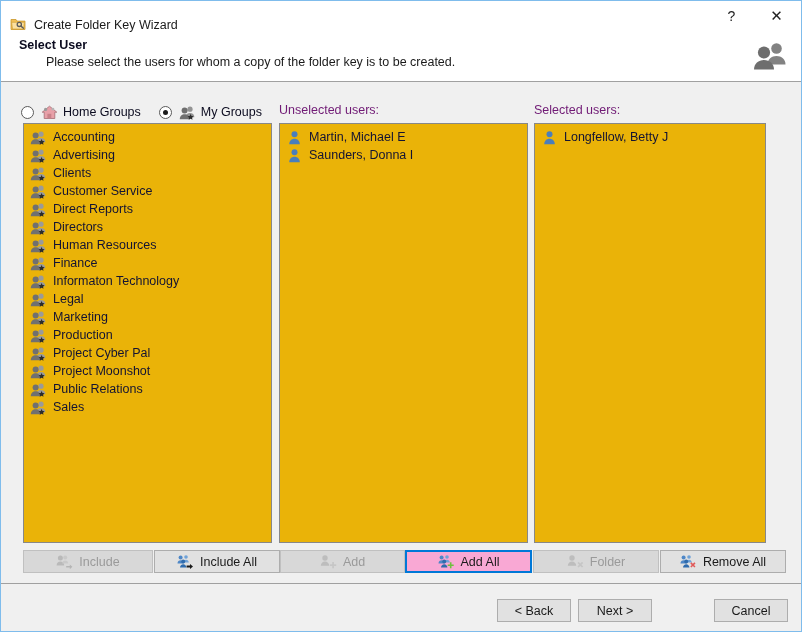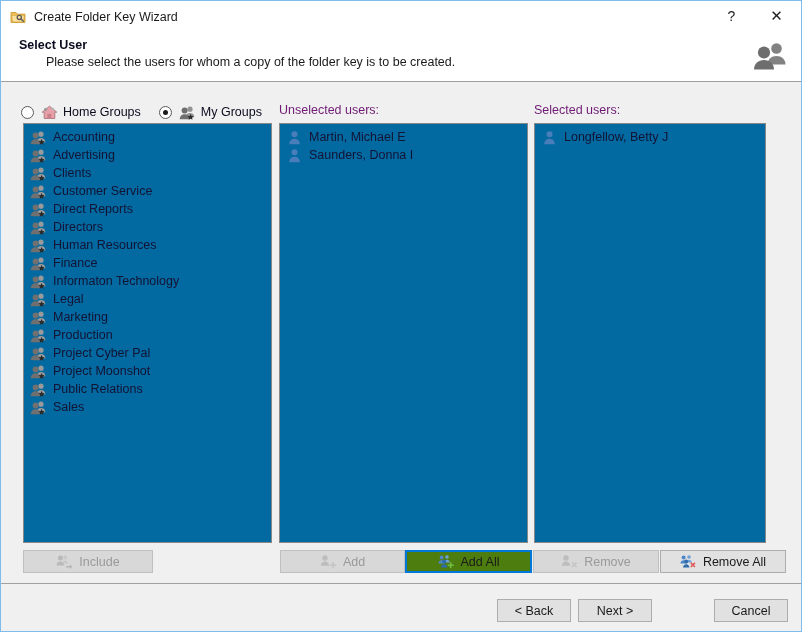--- a/index.html
+++ b/index.html
@@ -16,21 +16,21 @@
     border: 1px solid #7fbcec;
     background: #f0f0f0;
     overflow: hidden;
   }
 
   
   #titlebar {
     position: absolute; left: 0; top: 0;
     width: 800px; height: 31px;
     background: #ffffff;
-    display: flex; align-items: center;
+    display: flex; align-items: flex-end;
   }
   #title-icon {
     margin-left: 9px; margin-right: 8px;
     width: 16px; height: 16px;
     position: relative; flex: none;
   }
   #title-text {
     font-size: 12.5px; color: #1a1a1a;
     white-space: nowrap;
   }
@@ -96,21 +96,21 @@
   .col-label {
     position: absolute; top: 20px;
     font-size: 12.5px; color: #701a75;
   }
   #label-unselected { left: 278px; }
   #label-selected { left: 533px; }
 
   
   .listbox {
     position: absolute; top: 40px;
-    background: #0369a1;
+    background: #eab308;
     border: 1px solid #888888;
     overflow: hidden;
     padding-top: 4px;
   }
   #list-groups     { left: 22px;  width: 249px; height: 420px; }
   #list-unselected { left: 278px; width: 249px; height: 420px; }
   #list-selected   { left: 533px; width: 232px; height: 420px; }
 
   .row {
     display: flex; align-items: center;
@@ -130,21 +130,21 @@
     position: absolute; top: 0; height: 23px;
     background: #e1e1e1;
     border: 1px solid #adadad;
     display: flex; align-items: center; justify-content: center;
     font-size: 12.5px; color: #1a1a1a;
     white-space: nowrap;
   }
   .abtn.disabled { color: #9a9a9a; background: #d8d8d8; border-color: #c0c0c0; }
   .abtn.focused {
     border: 2px solid #0078d7;
-    background: #4d7c0f;
+    background: #f9a8d4;
   }
   .abtn .bico { width: 17px; height: 15px; flex: none; margin-right: 6px; }
   #btn-include     { left: 0px;   width: 130px; }
   #btn-include-all { left: 131px; width: 126px; }
   #btn-add         { left: 257px; width: 125px; }
   #btn-add-all     { left: 382px; width: 127px; }
   #btn-remove      { left: 510px; width: 126px; }
   #btn-remove-all  { left: 637px; width: 126px; }
 
   
@@ -431,20 +431,34 @@
             <circle cx="4.4" cy="4.0" r="2.5" fill="#b9b9b9"></circle>
             <path d="M0.6 11.4c0-2.4 1.7-3.9 3.8-3.9s3.8 1.5 3.8 3.9z" fill="#b9b9b9"></path>
             <circle cx="9.2" cy="3.4" r="2.0" fill="#c9c9c9"></circle>
             <path d="M6.2 9.6c0-1.9 1.4-3.1 3.0-3.1s3.0 1.2 3.0 3.1z" fill="#c9c9c9"></path>
             <path d="M10.2 12.0h3.6v-1.6l2.6 2.4-2.6 2.4v-1.6h-3.6z" fill="#b5b5b5"></path>
           </svg>
         </span>
         <span>Include</span>
       </div>
 
+      <div class="abtn" id="btn-include-all">
+        <span class="bico">
+          <svg width="17" height="15" viewBox="0 0 17 15">
+            <circle cx="3.6" cy="3.4" r="2.0" fill="#4e87c7"></circle>
+            <path d="M0.5 9.4c0-1.9 1.4-3.1 3.1-3.1s3.1 1.2 3.1 3.1z" fill="#4e87c7"></path>
+            <circle cx="9.0" cy="3.0" r="1.8" fill="#6fa2d8"></circle>
+            <path d="M6.2 8.6c0-1.7 1.3-2.8 2.8-2.8s2.8 1.1 2.8 2.8z" fill="#6fa2d8"></path>
+            <circle cx="6.2" cy="7.4" r="2.0" fill="#2f6cae"></circle>
+            <path d="M3.0 13.4c0-1.9 1.5-3.2 3.2-3.2s3.2 1.3 3.2 3.2z" fill="#2f6cae"></path>
+            <path d="M9.6 11.6h3.4v-1.6l3.0 2.5-3.0 2.5v-1.6H9.6z" fill="#1a1a1a"></path>
+          </svg>
+        </span>
+        <span>Include All</span>
+      </div>
 
       <div class="abtn disabled" id="btn-add">
         <span class="bico">
           <svg width="17" height="15" viewBox="0 0 17 15">
             <circle cx="5.0" cy="4.0" r="2.7" fill="#bdbdbd"></circle>
             <path d="M0.8 11.8c0-2.6 1.9-4.2 4.2-4.2s4.2 1.6 4.2 4.2z" fill="#bdbdbd"></path>
             <path d="M12.2 8.0h1.7v2.3h2.3v1.7h-2.3v2.3h-1.7v-2.3H9.9v-1.7h2.3z" fill="#c6c6c6"></path>
           </svg>
         </span>
         <span>Add</span>
@@ -466,21 +480,21 @@
       </div>
 
       <div class="abtn disabled" id="btn-remove">
         <span class="bico">
           <svg width="17" height="15" viewBox="0 0 17 15">
             <circle cx="5.0" cy="4.0" r="2.7" fill="#bdbdbd"></circle>
             <path d="M0.8 11.8c0-2.6 1.9-4.2 4.2-4.2s4.2 1.6 4.2 4.2z" fill="#bdbdbd"></path>
             <path d="M10.4 9.0l1.2-1.2 1.7 1.7 1.7-1.7 1.2 1.2-1.7 1.7 1.7 1.7-1.2 1.2-1.7-1.7-1.7 1.7-1.2-1.2 1.7-1.7z" fill="#c6c6c6"></path>
           </svg>
         </span>
-        <span>Remove</span>
+        <span>Folder</span>
       </div>
 
       <div class="abtn" id="btn-remove-all">
         <span class="bico">
           <svg width="17" height="15" viewBox="0 0 17 15">
             <circle cx="3.6" cy="3.4" r="2.0" fill="#4e87c7"></circle>
             <path d="M0.5 9.4c0-1.9 1.4-3.1 3.1-3.1s3.1 1.2 3.1 3.1z" fill="#4e87c7"></path>
             <circle cx="9.0" cy="3.0" r="1.8" fill="#6fa2d8"></circle>
             <path d="M6.2 8.6c0-1.7 1.3-2.8 2.8-2.8s2.8 1.1 2.8 2.8z" fill="#6fa2d8"></path>
             <circle cx="6.2" cy="7.4" r="2.0" fill="#2f6cae"></circle>

